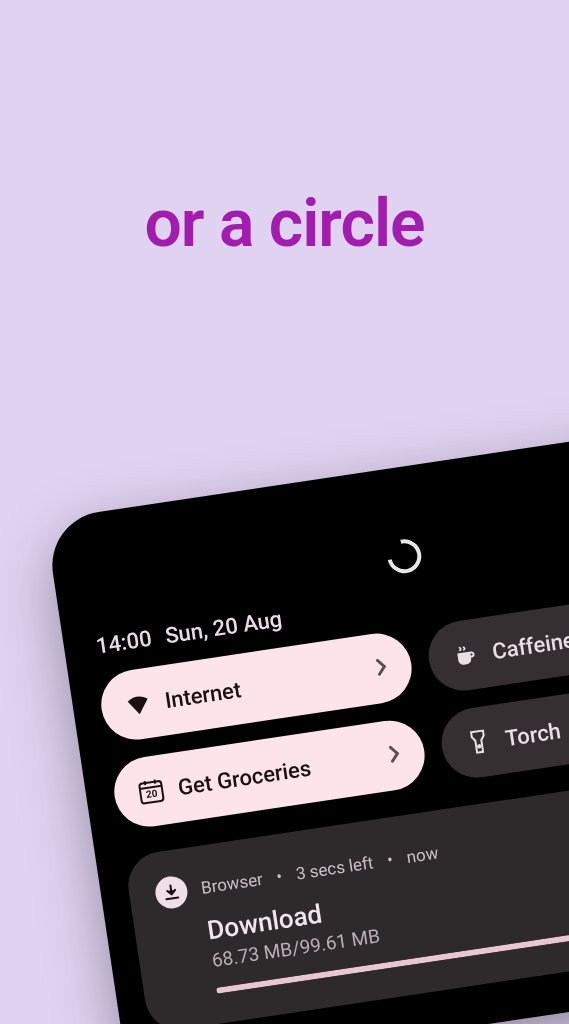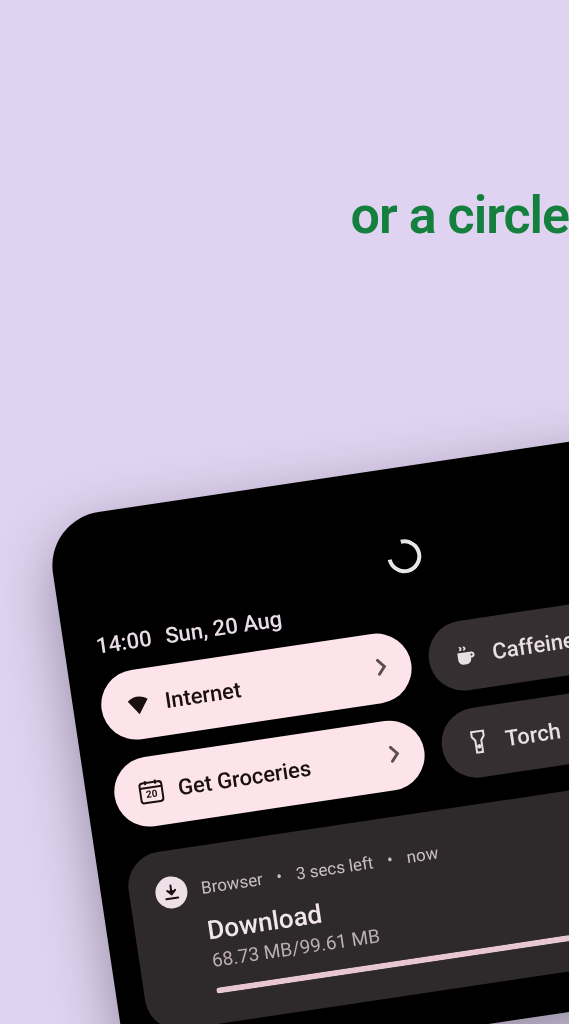--- a/index.html
+++ b/index.html
@@ -7,24 +7,24 @@
   body {
     background: #e0d3f1;
     font-family: -apple-system, BlinkMacSystemFont, "Segoe UI", Roboto, sans-serif;
     position: relative;
   }
   .headline {
     position: absolute;
     top: 185px;
     left: 0;
     right: 0;
-    text-align: right;
-    font-size: 52px;
+    text-align: center;
+    font-size: 66px;
     font-weight: 600;
-    color: #15803d;
+    color: #a21caf;
     letter-spacing: -1px;
   }
 
   
   .phone-wrap {
     position: absolute;
     left: 45px;
     top: 520px;
     width: 700px;
     height: 900px;

